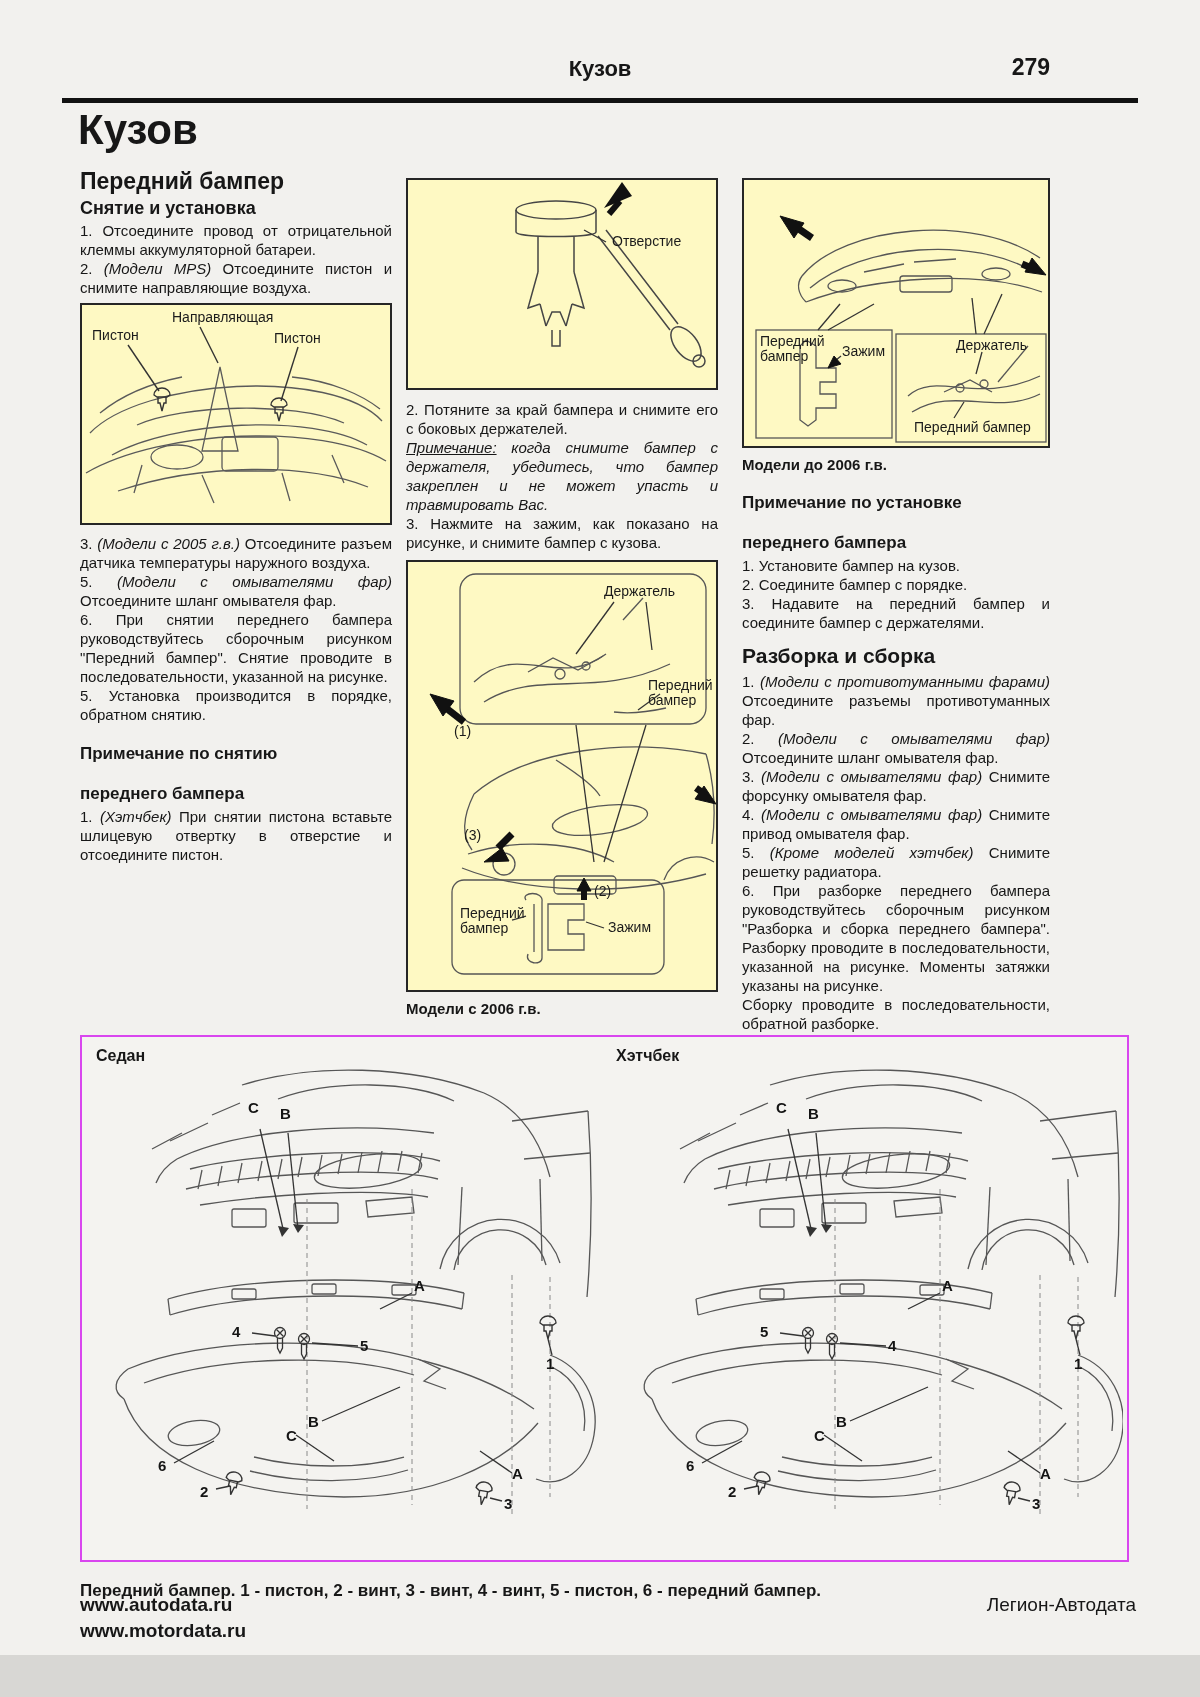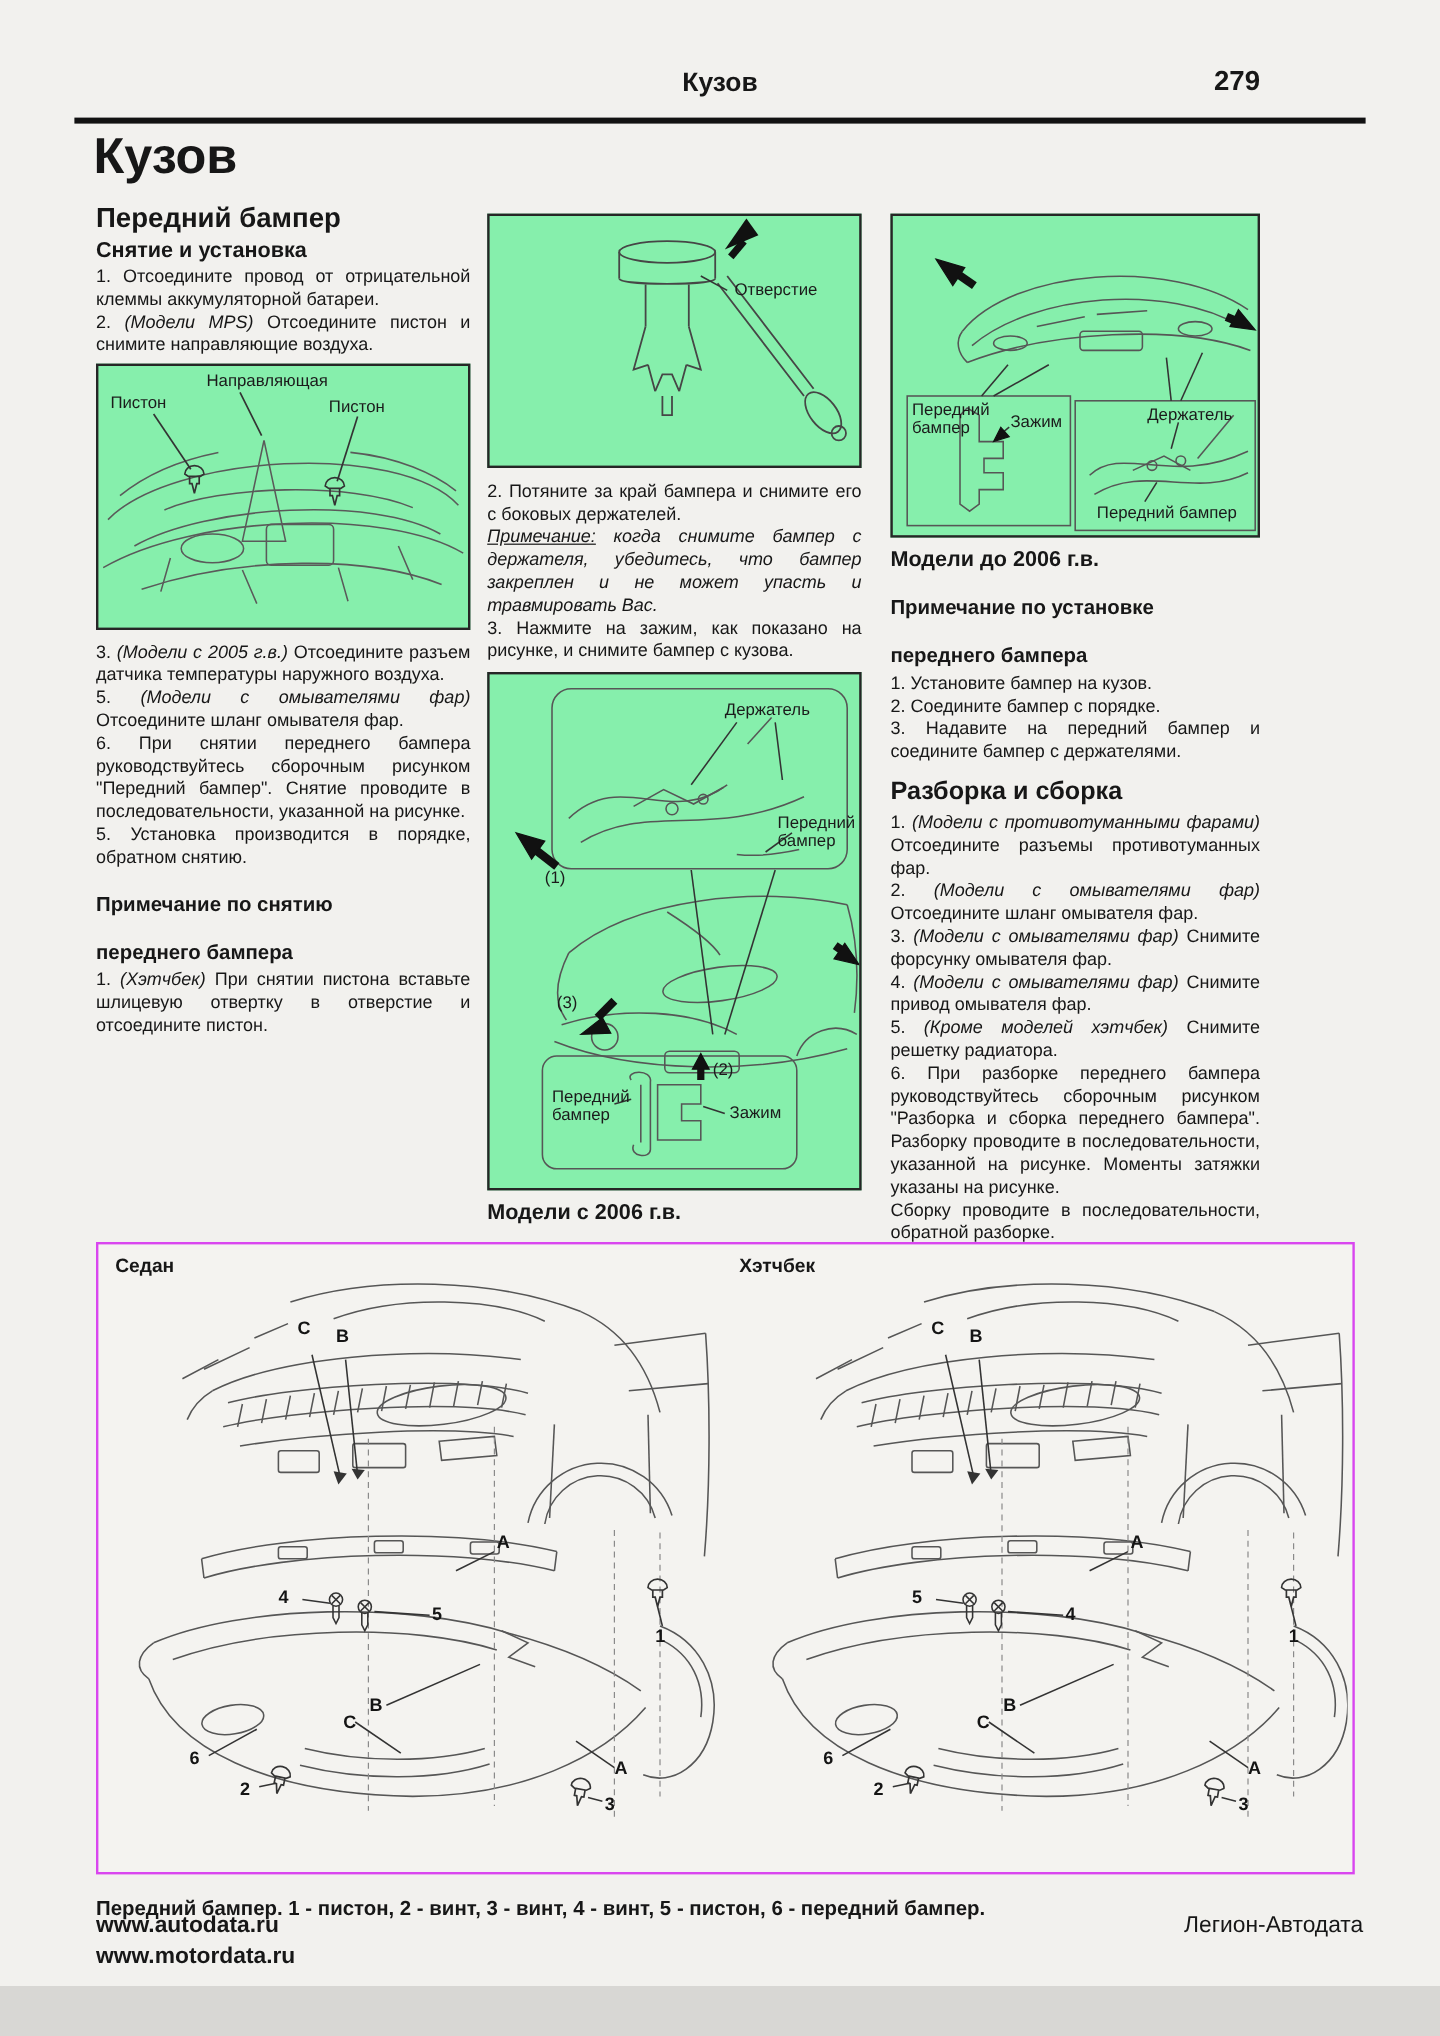--- a/index.html
+++ b/index.html
@@ -18,22 +18,22 @@
   #col-right{left:742px;width:308px;}
   .h-big{font-size:23px;font-weight:bold;margin:0 0 3px 0;}
   .h-sub{font-size:18px;font-weight:bold;margin:0 0 2px 0;}
   .h-note{font-size:17px;font-weight:bold;line-height:21px;margin:8px 0 3px 0;}
   .h-sec{font-size:21px;font-weight:bold;margin:12px 0 4px 0;}
   .blk{display:block;margin-top:19px;}
   .step{font-size:15px;line-height:19px;text-align:justify;margin:0;}
   .em{font-style:italic;}
   .u{text-decoration:underline;}
   .note-p{font-style:italic;}
-  .figbox{position:relative;border:2px solid #262626;background:#86efac;margin:6px 0 0 0;}
-  .figcap{font-size:18px;font-weight:bold;margin:8px 0 10px 0;}
+  .figbox{position:relative;border:2px solid #262626;background:#fef9c3;margin:6px 0 0 0;}
+  .figcap{font-size:15px;font-weight:bold;margin:8px 0 10px 0;}
   .figlabel{position:absolute;font-size:14px;line-height:15px;color:#1b1b1b;}
   .w2{width:70px;}
   
   .bottomfig{position:absolute;left:80px;top:1035px;width:1045px;height:523px;
              border:2px solid #d946ef;background:#f4f3f0;}
   .bodylabel{position:absolute;font-size:16px;font-weight:bold;}
   .callout{position:absolute;font-size:15px;font-weight:bold;color:#141414;}
   .assembly-caption{position:absolute;left:80px;top:1564px;width:1050px;
                     font-size:17px;font-weight:bold;}
   

